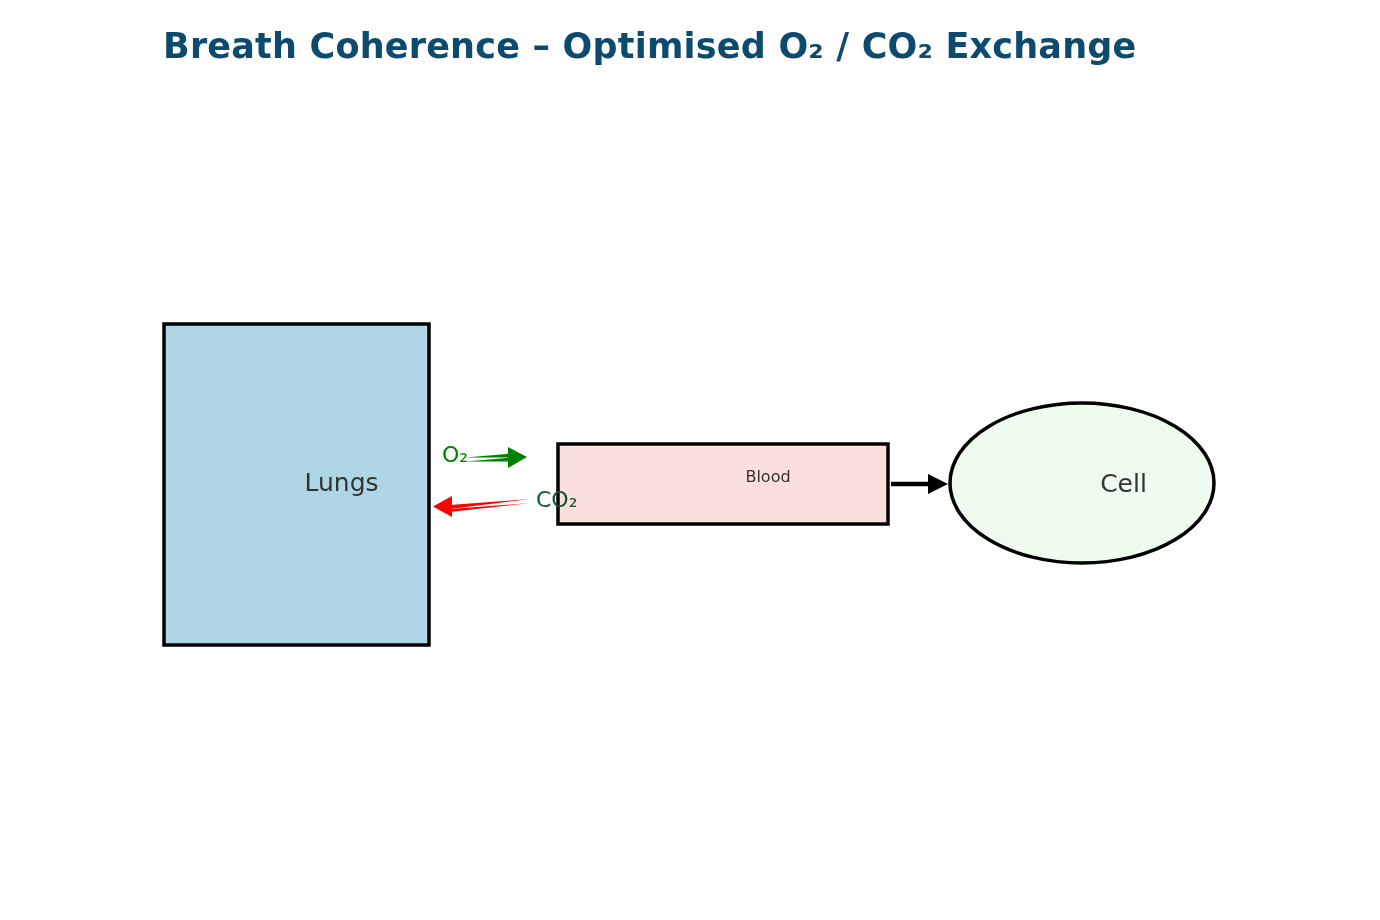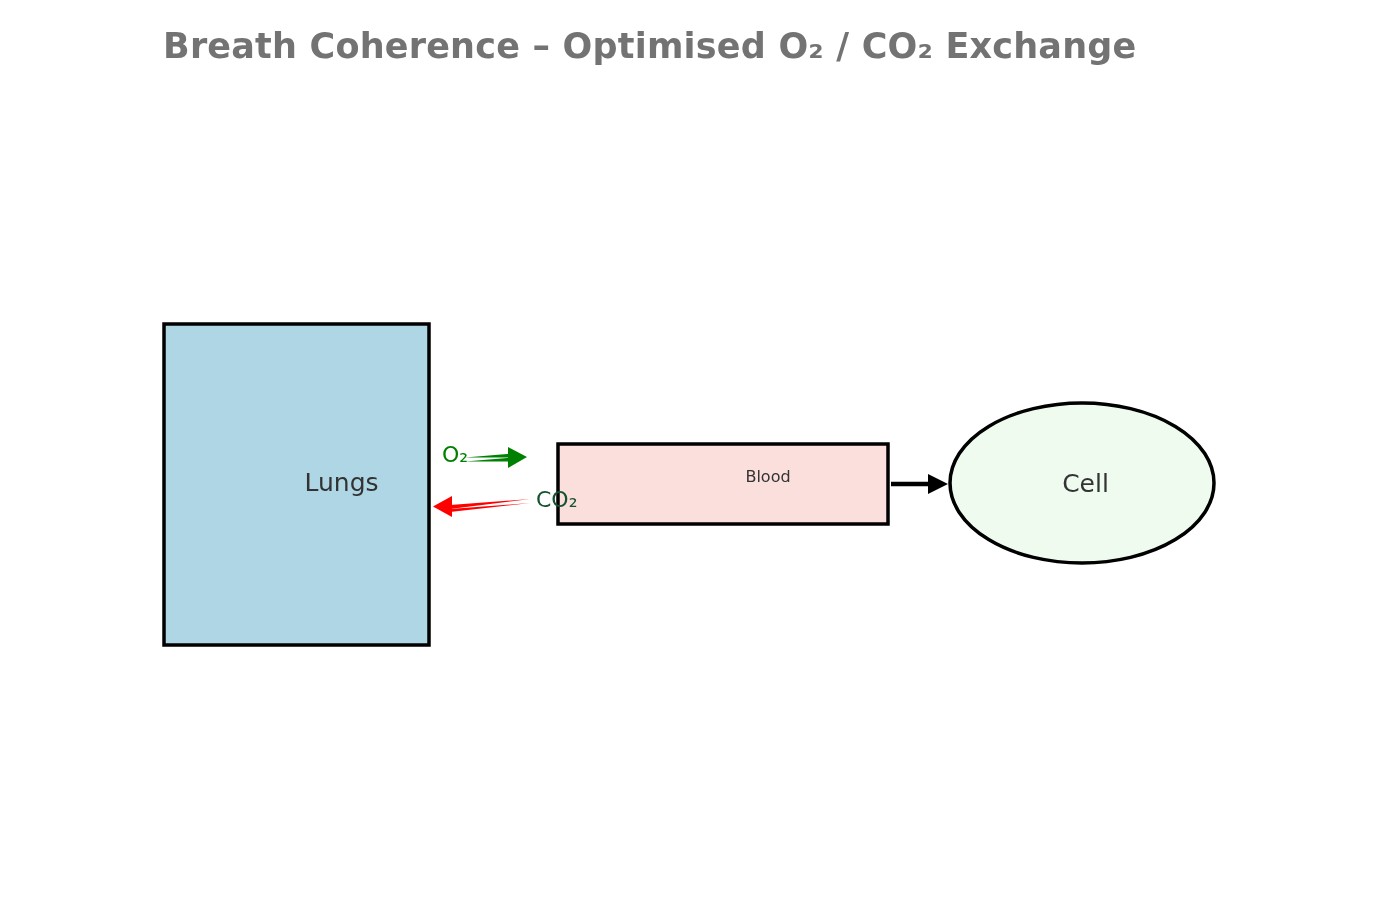--- a/index.html
+++ b/index.html
@@ -14,21 +14,21 @@
     overflow: hidden;
     font-family: "DejaVu Sans", sans-serif;
   }
   #diagram-title {
     position: absolute;
     left: 163px;
     top: 26px;
     font-family: "DejaVu Sans", sans-serif;
     font-size: 35px;
     font-weight: bold;
-    color: #737373;
+    color: #0c4a6e;
     letter-spacing: 0.2px;
     white-space: nowrap;
   }
   #canvas {
     position: absolute;
     left: 0;
     top: 0;
     width: 1380px;
     height: 920px;
   }
@@ -47,21 +47,21 @@
     width: 265px;
     font-size: 25px;
   }
   #blood-label {
     left: 558px;
     top: 428px;
     width: 330px;
     font-size: 16px;
   }
   #cell-label {
-    left: 908px;
+    left: 946px;
     top: 469px;
     width: 265px;
     font-size: 25px;
   }
   .flow-label {
     position: absolute;
     font-family: "DejaVu Sans", sans-serif;
     font-size: 22px;
     white-space: nowrap;
   }

